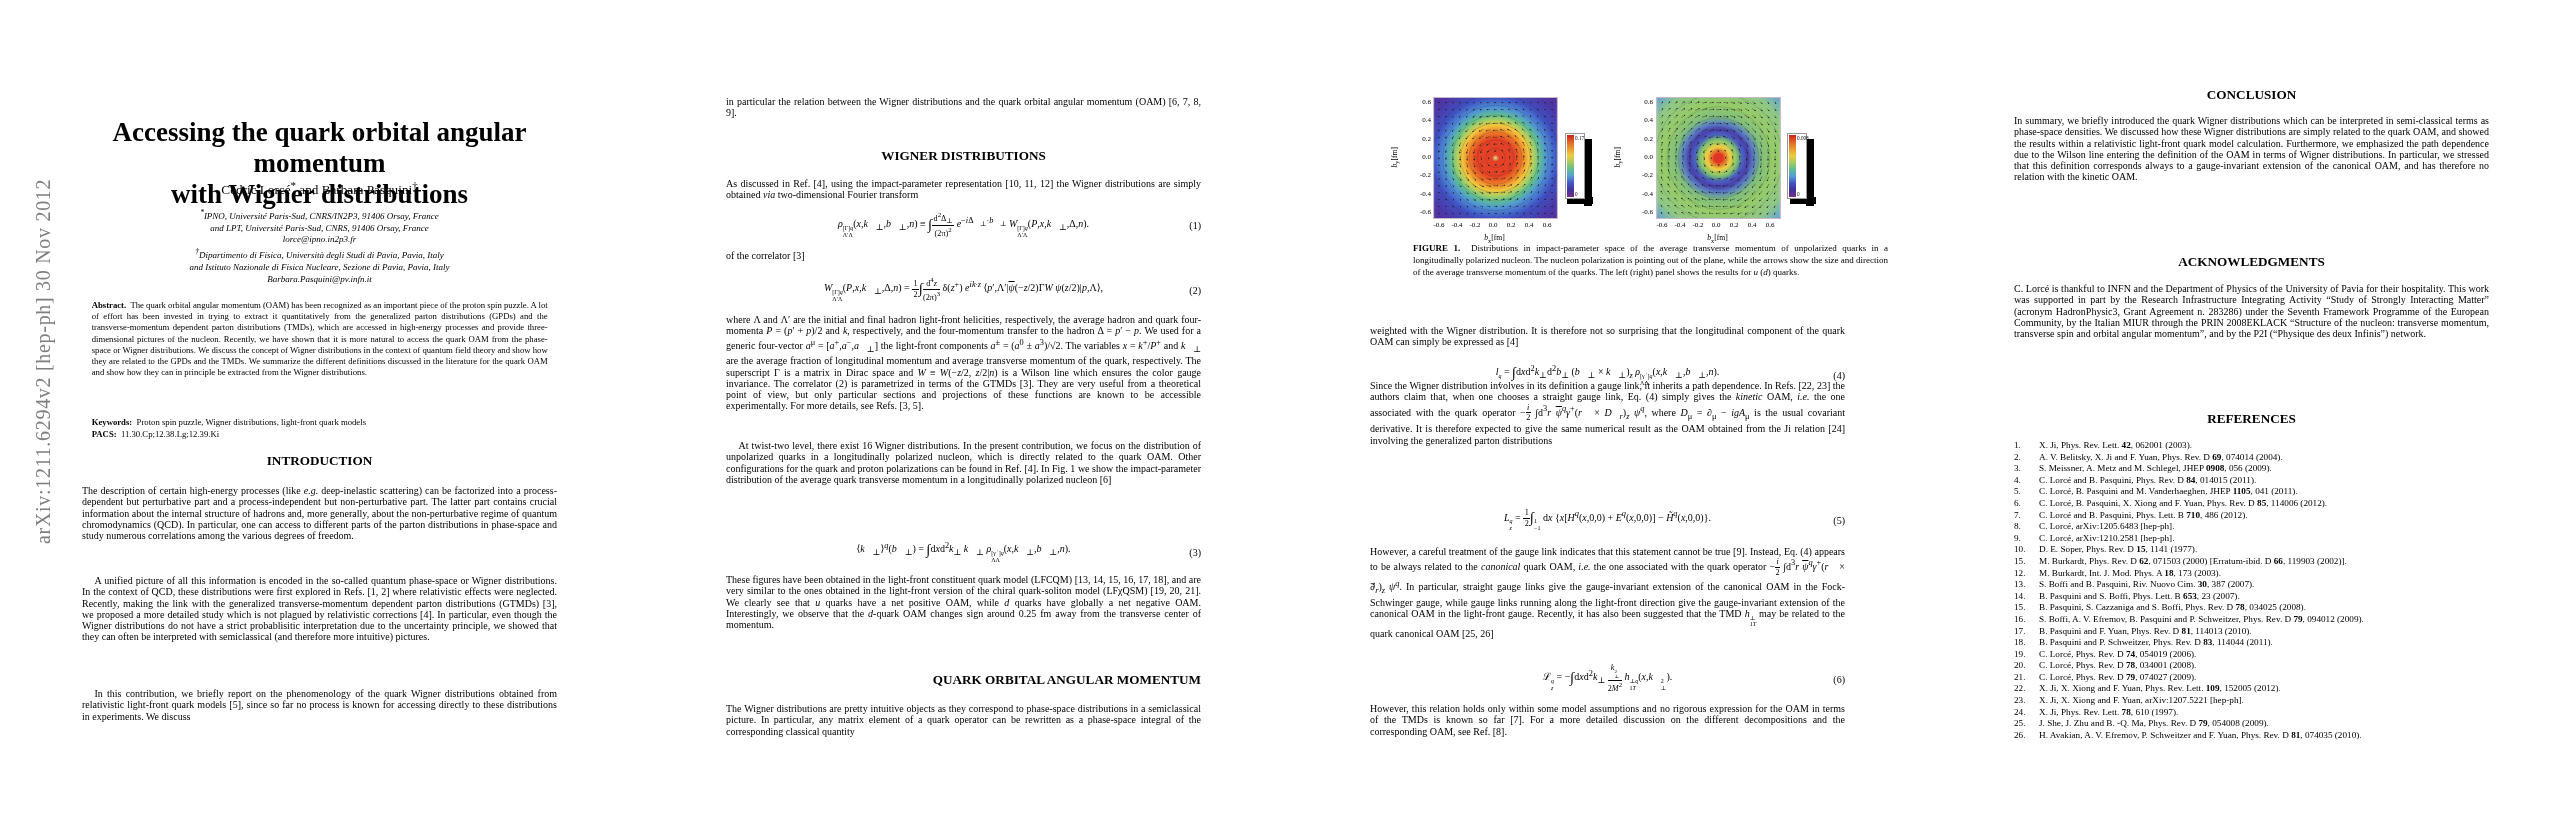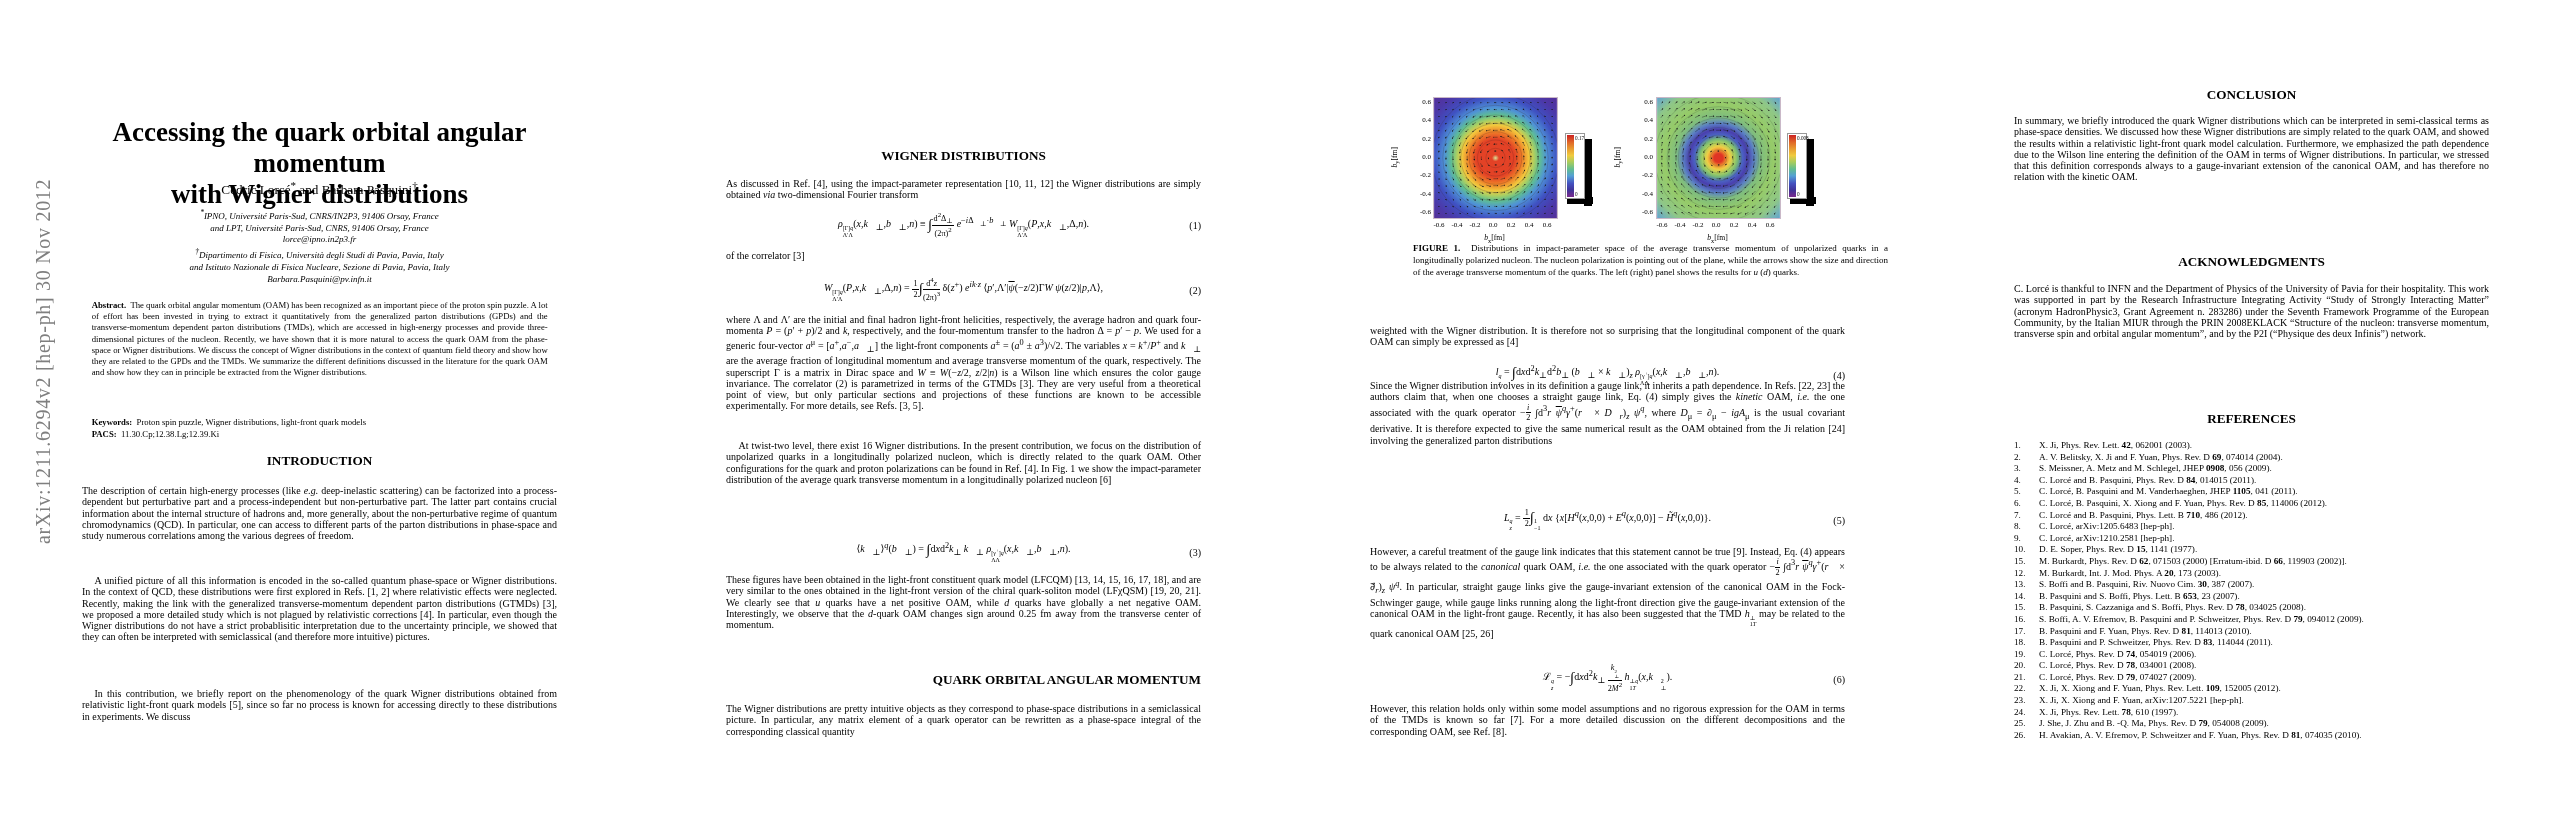--- a/index.html
+++ b/index.html
@@ -78,20 +78,21 @@
     <div class="kwline" style="top:429px;"><b>PACS:</b>&nbsp; 11.30.Cp;12.38.Lg;12.39.Ki</div>
     <div class="h" style="top:453px;">INTRODUCTION</div>
     <div class="para" style="top:485px;">The description of certain high-energy processes (like <i>e.g.</i> deep-inelastic scattering) can be factorized into a process-dependent but perturbative part and a process-independent but non-perturbative part. The latter part contains crucial information about the internal structure of hadrons and, more generally, about the non-perturbative regime of quantum chromodynamics (QCD). In particular, one can access to different parts of the parton distributions in phase-space and study numerous correlations among the various degrees of freedom.</div>
     <div class="para indent" style="top:575px;">A unified picture of all this information is encoded in the so-called quantum phase-space or Wigner distributions. In the context of QCD, these distributions were first explored in Refs. [1, 2] where relativistic effects were neglected. Recently, making the link with the generalized transverse-momentum dependent parton distributions (GTMDs) [3], we proposed a more detailed study which is not plagued by relativistic corrections [4]. In particular, even though the Wigner distributions do not have a strict probablisitic interpretation due to the uncertainty principle, we showed that they can often be interpreted with semiclassical (and therefore more intuitive) pictures.</div>
     <div class="para indent" style="top:688px;">In this contribution, we briefly report on the phenomenology of the quark Wigner distributions obtained from relativistic light-front quark models [5], since so far no process is known for accessing directly to these distributions in experiments. We discuss</div>
   </div>
 </div>
 
 <div class="page" id="page2">
   <div class="content">
+    <div class="para" style="top:96px;">in particular the relation between the Wigner distributions and the quark orbital angular momentum (OAM) [6, 7, 8, 9].</div>
     <div class="h" style="top:148px;">WIGNER DISTRIBUTIONS</div>
     <div class="para" style="top:178px;">As discussed in Ref. [4], using the impact-parameter representation [10, 11, 12] the Wigner distributions are simply obtained <i>via</i> two-dimensional Fourier transform</div>
     <div class="eqrow" style="top:207px;height:36px;">
       <span class="eq"><i>ρ</i><span class="ss">
             <span>[Γ]<i>q</i></span>
             <span>Λ′Λ</span>
           </span>(<i>x</i>,<i>k⃗</i><sub>⊥</sub>,<i>b⃗</i><sub>⊥</sub>,<i>n</i>) ≡ <span class="int">∫</span><span class="frac">
             <span>d<sup>2</sup>Δ<sub>⊥</sub></span>
             <span>(2π)<sup>2</sup></span>
           </span> <i>e</i><sup>−<i>i</i>Δ⃗<sub>⊥</sub>·<i>b⃗</i><sub>⊥</sub></sup> <i>W</i><span class="ss">
@@ -948,21 +949,21 @@
         <li class="ref">
         <span class="rn">10.</span>
         <span class="rt">D. E. Soper, Phys. Rev. D <b>15</b>, 1141 (1977).</span>
       </li>
         <li class="ref">
         <span class="rn">15.</span>
         <span class="rt">M. Burkardt, Phys. Rev. D <b>62</b>, 071503 (2000) [Erratum-ibid. D <b>66</b>, 119903 (2002)].</span>
       </li>
         <li class="ref">
         <span class="rn">12.</span>
-        <span class="rt">M. Burkardt, Int. J. Mod. Phys. A <b>20</b>, 173 (2003).</span>
+        <span class="rt">M. Burkardt, Int. J. Mod. Phys. A <b>18</b>, 173 (2003).</span>
       </li>
         <li class="ref">
         <span class="rn">13.</span>
         <span class="rt">S. Boffi and B. Pasquini, Riv. Nuovo Cim. <b>30</b>, 387 (2007).</span>
       </li>
         <li class="ref">
         <span class="rn">14.</span>
         <span class="rt">B. Pasquini and S. Boffi, Phys. Lett. B <b>653</b>, 23 (2007).</span>
       </li>
         <li class="ref">

